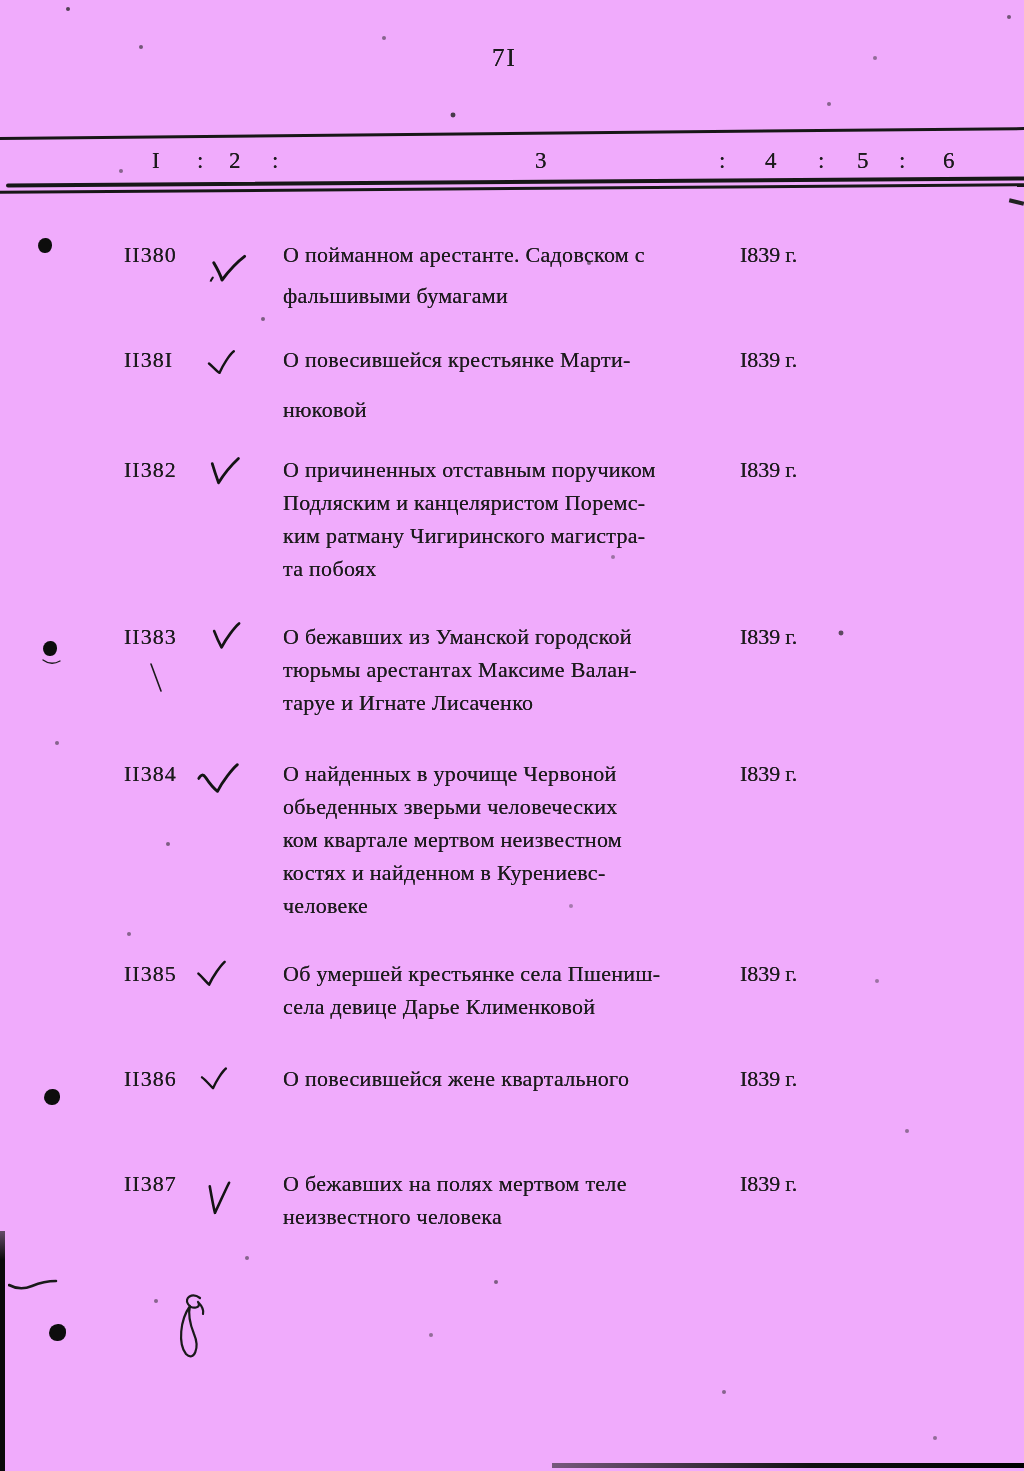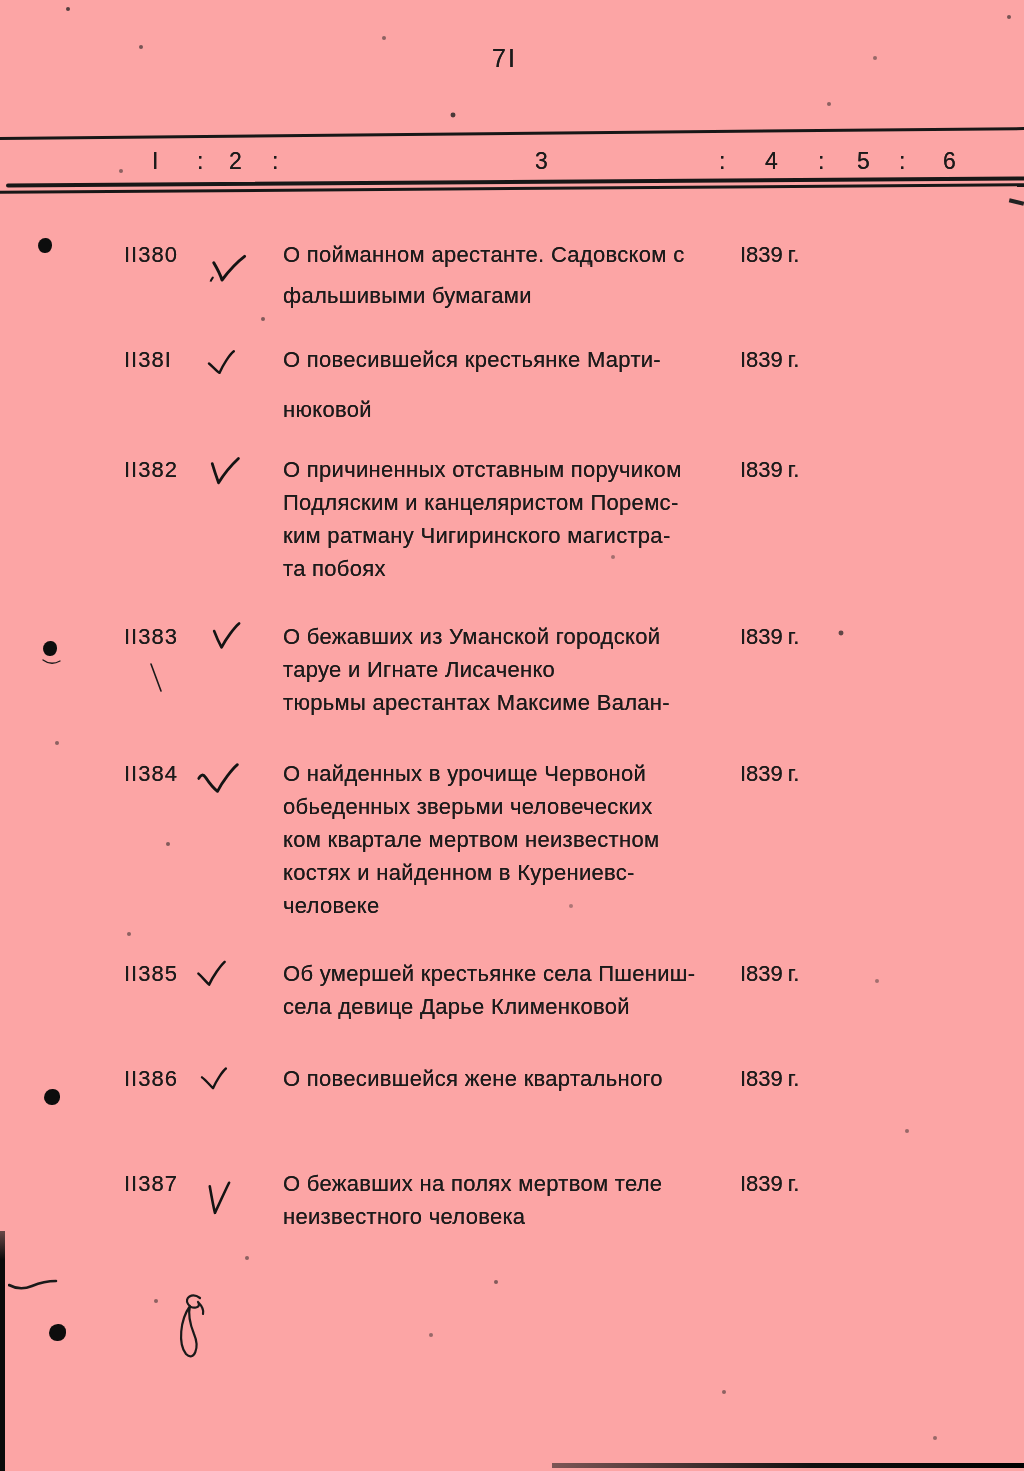--- a/index.html
+++ b/index.html
@@ -1,19 +1,19 @@
 <!DOCTYPE html>
 <html><head>
 <meta charset="utf-8">
 <style>
   html,body{margin:0;padding:0;background:#ffffff;}
   .page{
     position:relative;width:1024px;height:1471px;overflow:hidden;
-    background:#fca5a5;color:#1b1b1b;
-    font-family:Liberation Sans, sans-serif;
+    background:#f0abfc;color:#1b1b1b;
+    font-family:Liberation Serif, serif;
   }
   .tw{ text-shadow:0 0 .55px rgba(10,10,10,.85); }
   .page-number{position:absolute;left:492px;top:44px;font-size:25px;letter-spacing:2px;}
   
   .rule{position:absolute;background:#171717;}
   .rule-top{left:-3px;top:132px;width:1030px;height:3px;transform:rotate(-0.55deg);}
   .rule-bot-a{left:6px;top:180px;width:1020px;height:4px;transform:rotate(-0.4deg);border-radius:2px;}
   .rule-bot-b{left:-2px;top:187px;width:1030px;height:3px;transform:rotate(-0.42deg);}
   .hdr{position:absolute;top:147px;font-size:23px;line-height:28px;}
   .h0{left:152px}.h1{left:197px}.h2{left:229px}.h3{left:272px}.h4{left:535px}
@@ -133,22 +133,22 @@
   <div class="entry" style="top:620px">
     <div class="num tw">II383</div>
     <svg class="check ck3" viewBox="0 0 34 30">
         <path d="M5 9 C 7 15, 10 22, 12 26 C 17 17, 26 6, 31 2" stroke-width="2.8"></path>
       </svg>
     <svg class="stray" style="left:148px;top:42px;width:16px;height:32px;" viewBox="0 0 16 32">
         <path d="M3 2 L 13 29" stroke-width="1.6"></path>
       </svg>
     <div class="desc">
       <div class="line tw">О бежавших из Уманской городской</div>
+      <div class="line tw">тюрьмы арестантах Максиме Валан-</div>
       <div class="line tw">таруе и Игнате Лисаченко</div>
-      <div class="line tw">тюрьмы арестантах Максиме Валан-</div>
     </div>
     <div class="year tw"><span>I839</span><span class="ys">г.</span></div>
   </div>
 
   <div class="entry" style="top:757px">
     <div class="num tw">II384</div>
     <svg class="check ck4" viewBox="0 0 44 30">
         <path d="M2 12 Q 6 6, 9 12 C 12 18, 16 24, 19 27 C 25 18, 36 7, 42 3" stroke-width="2.8"></path>
       </svg>
     <div class="desc">

